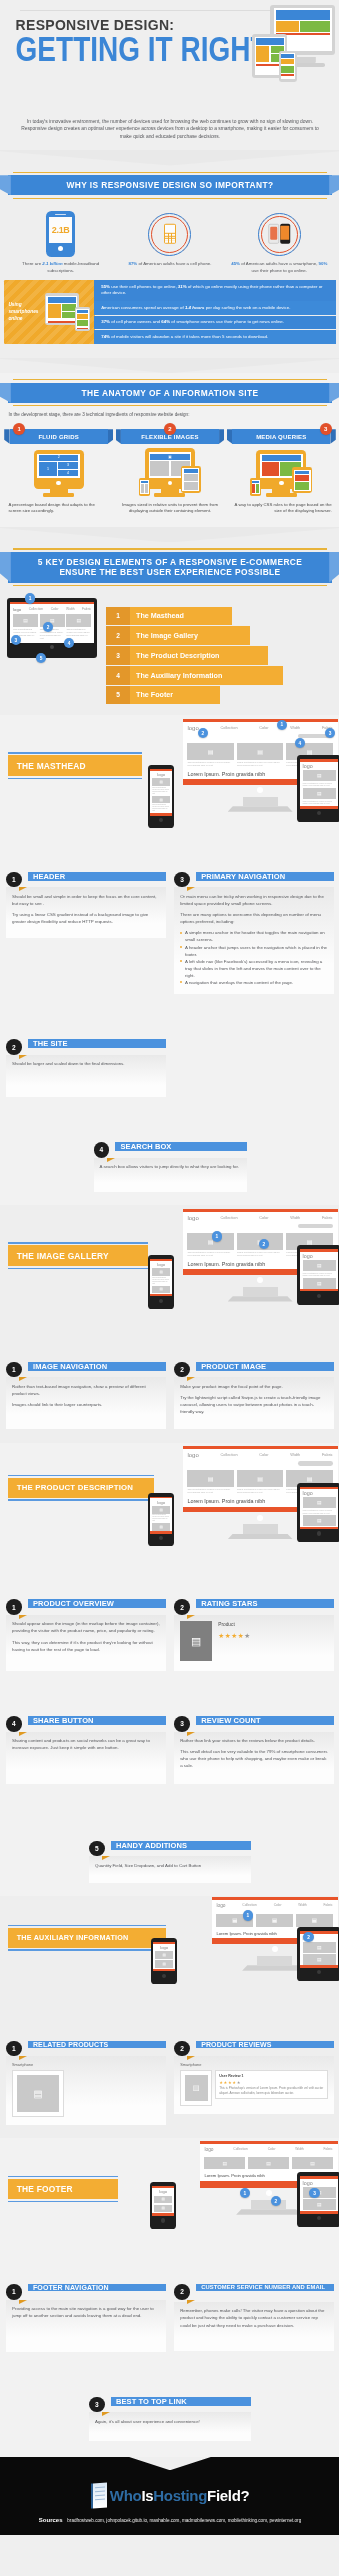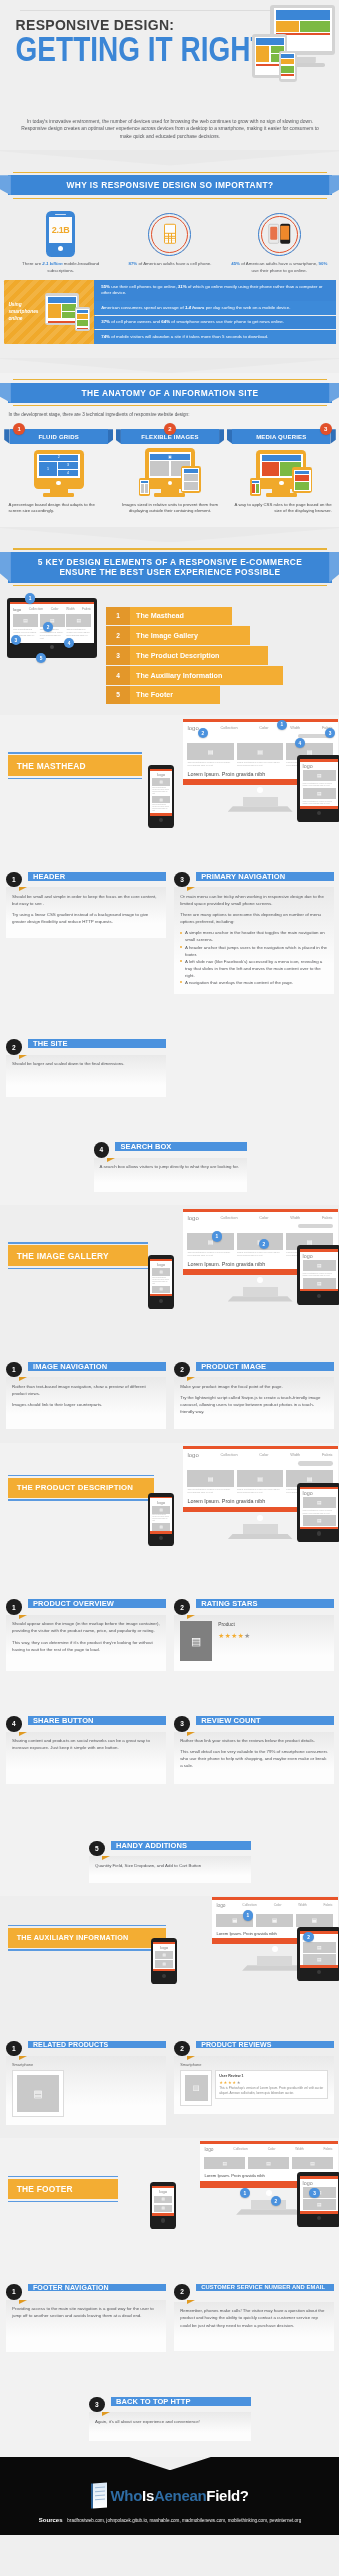--- a/index.html
+++ b/index.html
@@ -1263,42 +1263,42 @@
           <p>Remember, phones make calls! The visitor may have a question about the product and having the ability to quickly contact a customer service rep could be just what they need to make a purchase decision.</p>
         </div>
       </div>
     </div>
 
     <div class="cards" style="padding-top:0;padding-bottom:9.6px">
       <div class="card" style="max-width:162px;margin:0 auto">
         <div class="card-hd">
           <div class="knob">3</div>
           <div class="gold-tab"></div>
-          <div class="title">BACK TO TOP HTTP</div>
+          <div class="title">BEST TO TOP LINK</div>
         </div>
         <div class="card-bd" style="min-height:29px">
           <p>Again, it's all about user experience and convenience!</p>
         </div>
       </div>
     </div>
   </div>
 
   <div style="height:13.2px;background:#efefef;position:relative">
     <div style="position:absolute;inset:0;background:#0a0a0a;clip-path:polygon(0 100%,0 0,38% 0,50% 100%,62% 0,100% 0,100% 100%);"></div>
   </div>
   <div class="footer-dark">
     <div class="f-logo">
       <div class="srv">
           <i></i>
           <i></i>
           <i></i>
           <i></i>
         </div>
       <div class="txt">
-        <span class="b">Who</span><span class="w">Is</span><span class="b">Aenean</span><span class="w">Field?</span>
+        <span class="b">Who</span><span class="w">Is</span><span class="b">Hosting</span><span class="w">Field?</span>
       </div>
     </div>
     <div class="f-src">
       <div class="k">Sources</div>
       <div class="v">bradfrostweb.com, johnpolacek.gitub.io, mashable.com, madmobilenews.com, mobilethinking.com, pewinternet.org</div>
     </div>
   </div>
 </div>
 
 

